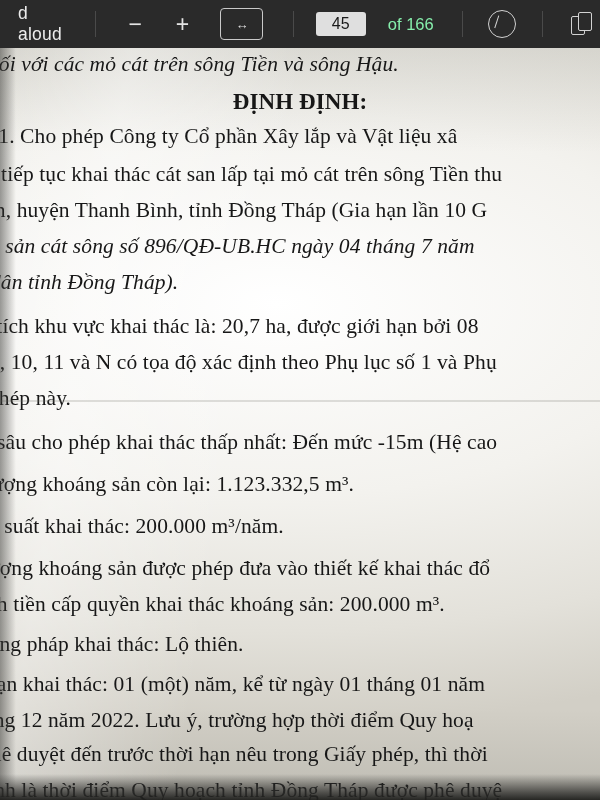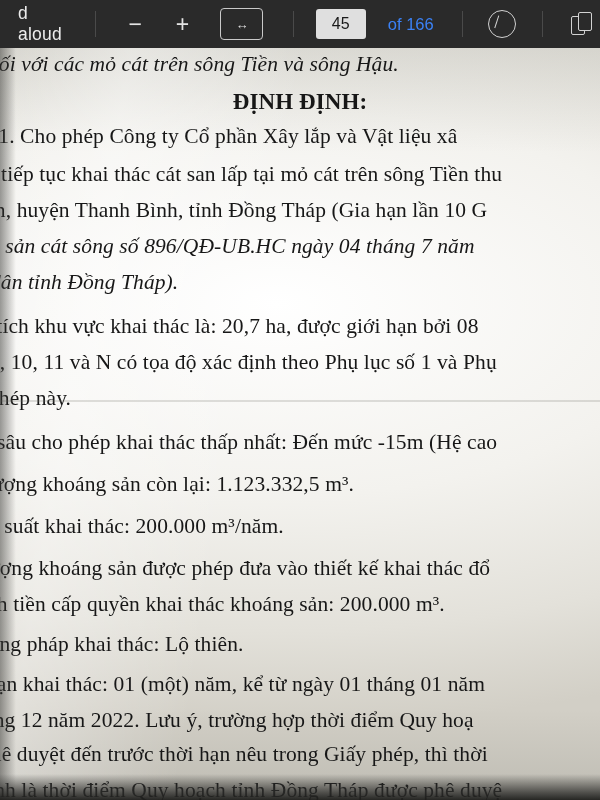--- a/index.html
+++ b/index.html
@@ -74,33 +74,33 @@
     display: flex;
     align-items: center;
     justify-content: center;
     margin: 0 8px;
     font-size: 13px;
     color: #dcdcdc;
     letter-spacing: -1px;
   }
   .pagebox {
     width: 54px;
-    height: 30px;
+    height: 24px;
     background: #dfdfdf;
     color: #1a1a1a;
     border-radius: 3px;
     display: flex;
     align-items: center;
     justify-content: center;
     font-family: "Liberation Sans", sans-serif;
     font-size: 16px;
     margin-right: 10px;
   }
   .pagetotal {
-    color: #3b82f6;
+    color: #86efac;
     font-size: 16.5px;
     font-family: "Liberation Sans", sans-serif;
     margin-right: 6px;
     white-space: nowrap;
   }
   .tb-icon-circle {
     width: 26px; height: 26px;
     border: 1.6px solid #d2d2d2;
     border-radius: 50%;
     position: relative;

